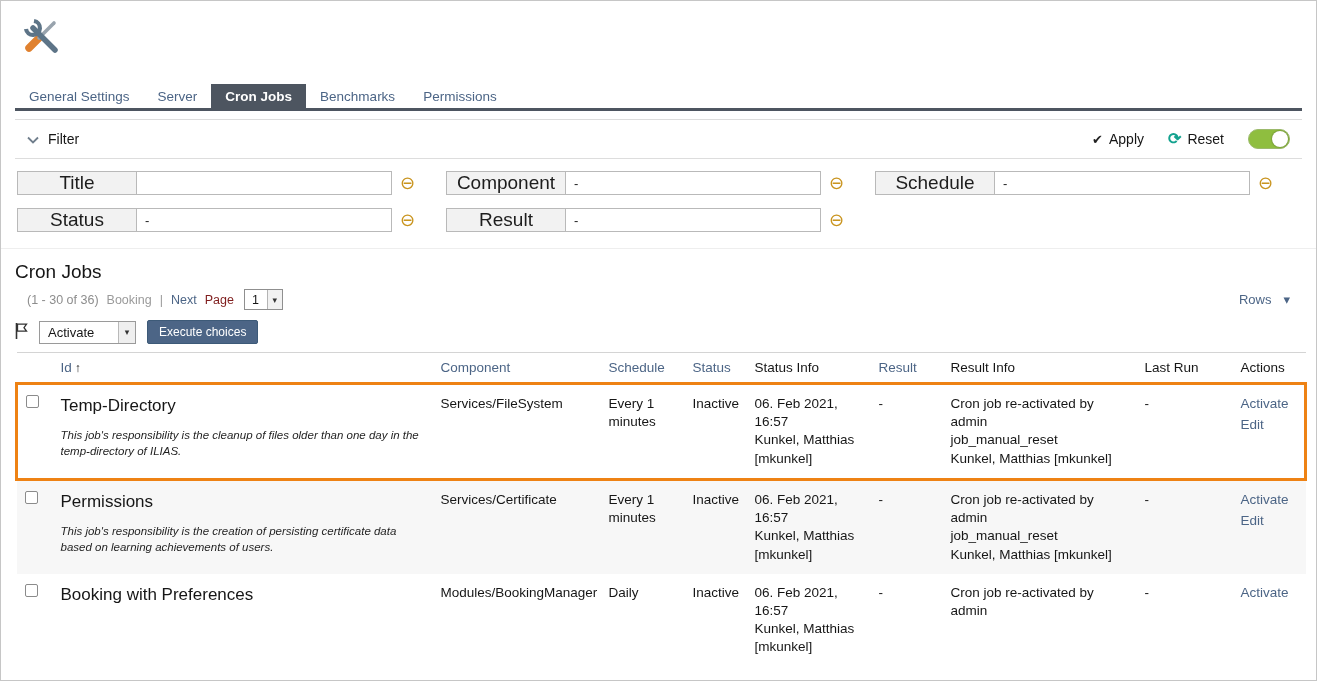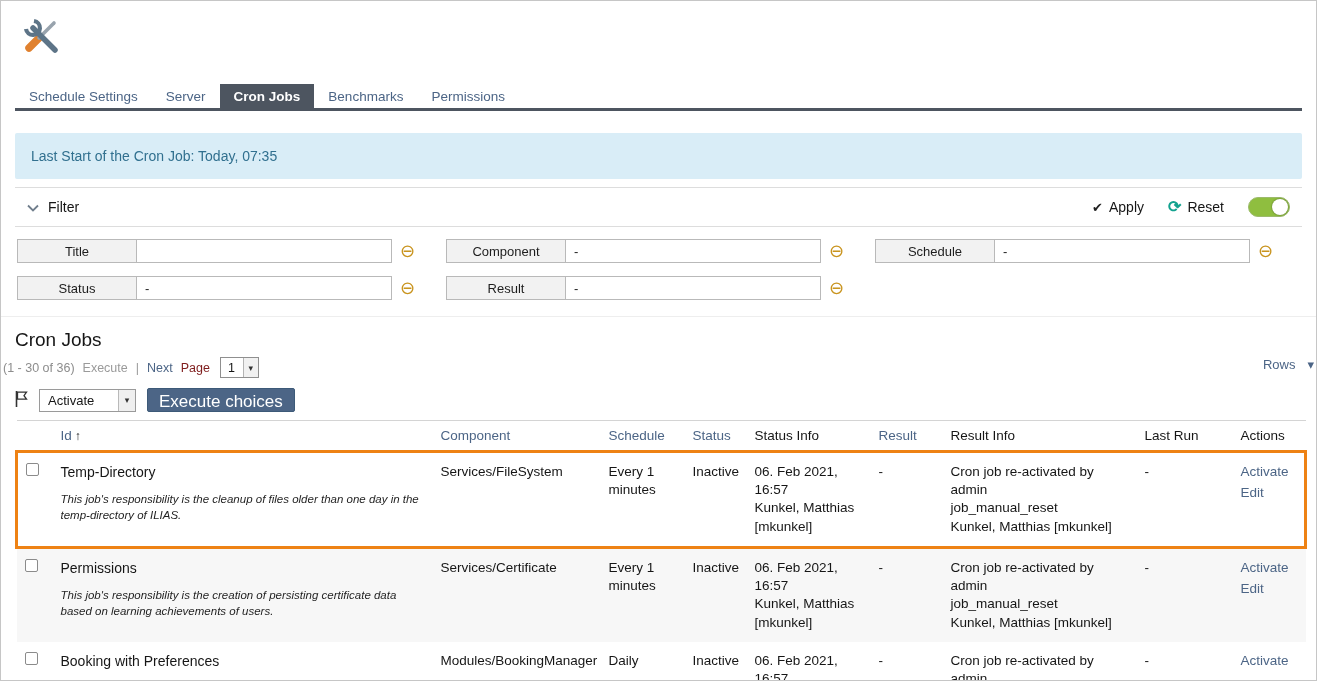--- a/index.html
+++ b/index.html
@@ -35,60 +35,60 @@
   .reset-ic { color:var(--reset-teal,#13a28f); font-size:16px; font-weight:700; line-height:1; }
   .toggle { width:42px; height:20px; border-radius:10px; background:var(--toggle-on,#8fbe3f);
             position:relative; border:1px solid #9cba6c; cursor:pointer; }
   .toggle .knob { position:absolute; right:1px; top:1px; width:16px; height:16px; border-radius:50%;
                   background:#fff; box-shadow:0 0 2px rgba(0,0,0,.45); }
 
   .filter-fields { padding:12px 16px 16px; display:grid; grid-template-columns:repeat(3,398px);
                    column-gap:31px; row-gap:13px; border-bottom:1px solid #eee; }
   .ffield { display:flex; align-items:center; }
   .flabel { width:120px; height:24px; background:#f2f2f2; border:1px solid #b9b9b9;
-            display:flex; align-items:center; justify-content:center; font-size:13px; color:#1d1d1d; flex:0 0 auto; }
+            display:flex; align-items:center; justify-content:center; font-size:19px; color:#1d1d1d; flex:0 0 auto; }
   .fval { flex:1 1 auto; height:24px; margin-left:-1px; border:1px solid #b9b9b9; background:#fff;
           font-size:13px; padding:0 8px; display:flex; align-items:center; color:#1d1d1d; }
   input.fval { font-family:inherit; outline:none; }
   .fminus { margin-left:8px; color:var(--remove-filter-amber,#c9941e); font-size:18px; line-height:1; cursor:pointer; flex:0 0 auto; }
 
   
   .list-title { margin:12px 14px 0; font-size:19px; font-weight:400; color:#161616; }
-  .pag-row { margin:6px 2px 0; display:flex; align-items:flex-start; justify-content:space-between; }
+  .pag-row { margin:6px 26px 0; display:flex; align-items:center; justify-content:space-between; }
   .pag-left { display:flex; align-items:center; gap:8px; font-size:12.5px; color:#8d8d8d; }
   .dim { color:#9a9a9a; }
   a.link { color:var(--link-blue,#4c6586); text-decoration:none; cursor:pointer; }
   .page-select { display:inline-flex; align-items:stretch; border:1px solid #8f8f8f; background:#fff;
                  height:21px; margin-left:2px; color:#161616; cursor:pointer; }
   .page-select .val { display:flex; align-items:center; padding:0 8px 0 7px; }
   .page-select .caret-box { width:15px; border-left:1px solid #b4b4b4; background:#f1f1f1;
                             display:flex; align-items:center; justify-content:center; font-size:9px; color:#333; }
   .rows-menu { font-size:13px; display:flex; align-items:center; gap:12px; }
 
   .bulk-row { margin:10px 14px 0; display:flex; align-items:center; gap:11px; }
   .bulk-select { display:inline-flex; align-items:stretch; border:1px solid #9a9a9a; background:#fff;
                  height:23px; width:97px; justify-content:space-between; font-size:13px; cursor:pointer; }
   .bulk-select .val { display:flex; align-items:center; padding-left:8px; }
   .bulk-select .caret-box { width:17px; border-left:1px solid #b9b9b9; background:#efefef;
                             display:flex; align-items:center; justify-content:center; font-size:9px; color:#333; }
   .exec-btn { background:var(--primary-button-bg,#4c6586); color:#fff; border:1px solid #3d5a78; border-radius:2px;
-              font-size:17px; padding:3px 11px; height:24px; cursor:pointer; font-family:inherit; }
+              font-size:12px; padding:3px 11px; height:24px; cursor:pointer; font-family:inherit; }
 
   
   table.jobs { width:1289px; margin:8px 14px 0; border-collapse:collapse; table-layout:fixed; font-size:13.5px; }
   thead th { padding:7px 8px; border-top:1px solid #d4d4d4; border-bottom:1px solid #d4d4d4;
              text-align:left; font-weight:400; font-size:13.5px; color:#161616;margin-top:25px; }
   th.sortable { color:var(--link-blue,#4c6586); cursor:pointer; }
   .sort-arrow { color:#161616; font-size:12px; margin-left:3px; }
   tbody td { padding:10px 8px; vertical-align:top; line-height:1.35; color:#161616; }
   tr.striped td { background:#f7f7f7; }
   tr.hl td { border-top:3px solid var(--highlight-orange,#ee8214); border-bottom:3px solid var(--highlight-orange,#ee8214); }
   tr.hl td:first-child { border-left:3px solid var(--highlight-orange,#ee8214); }
   tr.hl td:last-child { border-right:3px solid var(--highlight-orange,#ee8214); }
-  .job-title { font-size:14px; color:#161616; }
+  .job-title { font-size:17px; color:#161616; }
   .job-desc { margin-top:9px; font-style:italic; font-size:11.5px; color:#1f1f1f; max-width:370px; line-height:1.4; }
   .pre { white-space:pre-line; }
   .checkbox { display:inline-block; width:13px; height:13px; border:1px solid #8b8b8b; background:#fff;
               border-radius:2px; cursor:pointer; }
   td.c-actions a { display:block; margin-bottom:3px; }
 </style>
 </head>
 <body>
 
 <div class="page">
@@ -98,28 +98,27 @@
       <svg width="40" height="42" viewBox="0 0 40 40">
         <path d="M8 32 L19 21" stroke="#e0812f" stroke-width="7.5" stroke-linecap="round"></path>
         <path d="M18 22 L33 7" stroke="#98a3ad" stroke-width="3.6" stroke-linecap="round"></path>
         <path d="M5 13 A 7 7 0 1 0 13 5" fill="none" stroke="#5d7487" stroke-width="4.2"></path>
         <path d="M12 12 L34 34" stroke="#5d7487" stroke-width="5.5" stroke-linecap="round"></path>
       </svg>
     </span>
   </div>
 
   <div class="tabs">
-    <span class="tab">Schedule Settings</span>
+    <span class="tab">General Settings</span>
     <span class="tab">Server</span>
     <span class="tab active">Cron Jobs</span>
     <span class="tab">Benchmarks</span>
     <span class="tab">Permissions</span>
   </div>
 
-  <div class="info-box">Last Start of the Cron Job: Today, 07:35</div>
 
   <div class="filter-head">
     <div class="filter-title">
       <span>
         <svg width="12" height="8" viewBox="0 0 12 8">
             <path d="M1 1.5 L6 6.5 L11 1.5" fill="none" stroke="#707e8c" stroke-width="1.8"></path>
           </svg>
       </span>
       <span>Filter</span>
     </div>
@@ -164,21 +163,21 @@
       <span class="fval">-</span>
       <span class="fminus">⊖</span>
     </div>
   </div>
 
   <h2 class="list-title">Cron Jobs</h2>
 
   <div class="pag-row">
     <div class="pag-left">
       <span>(1 - 30 of 36)</span>
-      <span class="dim">Execute</span>
+      <span class="dim">Booking</span>
       <span class="dim">|</span>
       <a class="link">Next</a>
       <span style="color:#7f1d1d;">Page</span>
       <span class="page-select">
         <span class="val">1</span>
         <span class="caret-box">▾</span>
       </span>
     </div>
     <a class="link rows-menu">
       <span>Rows</span>

